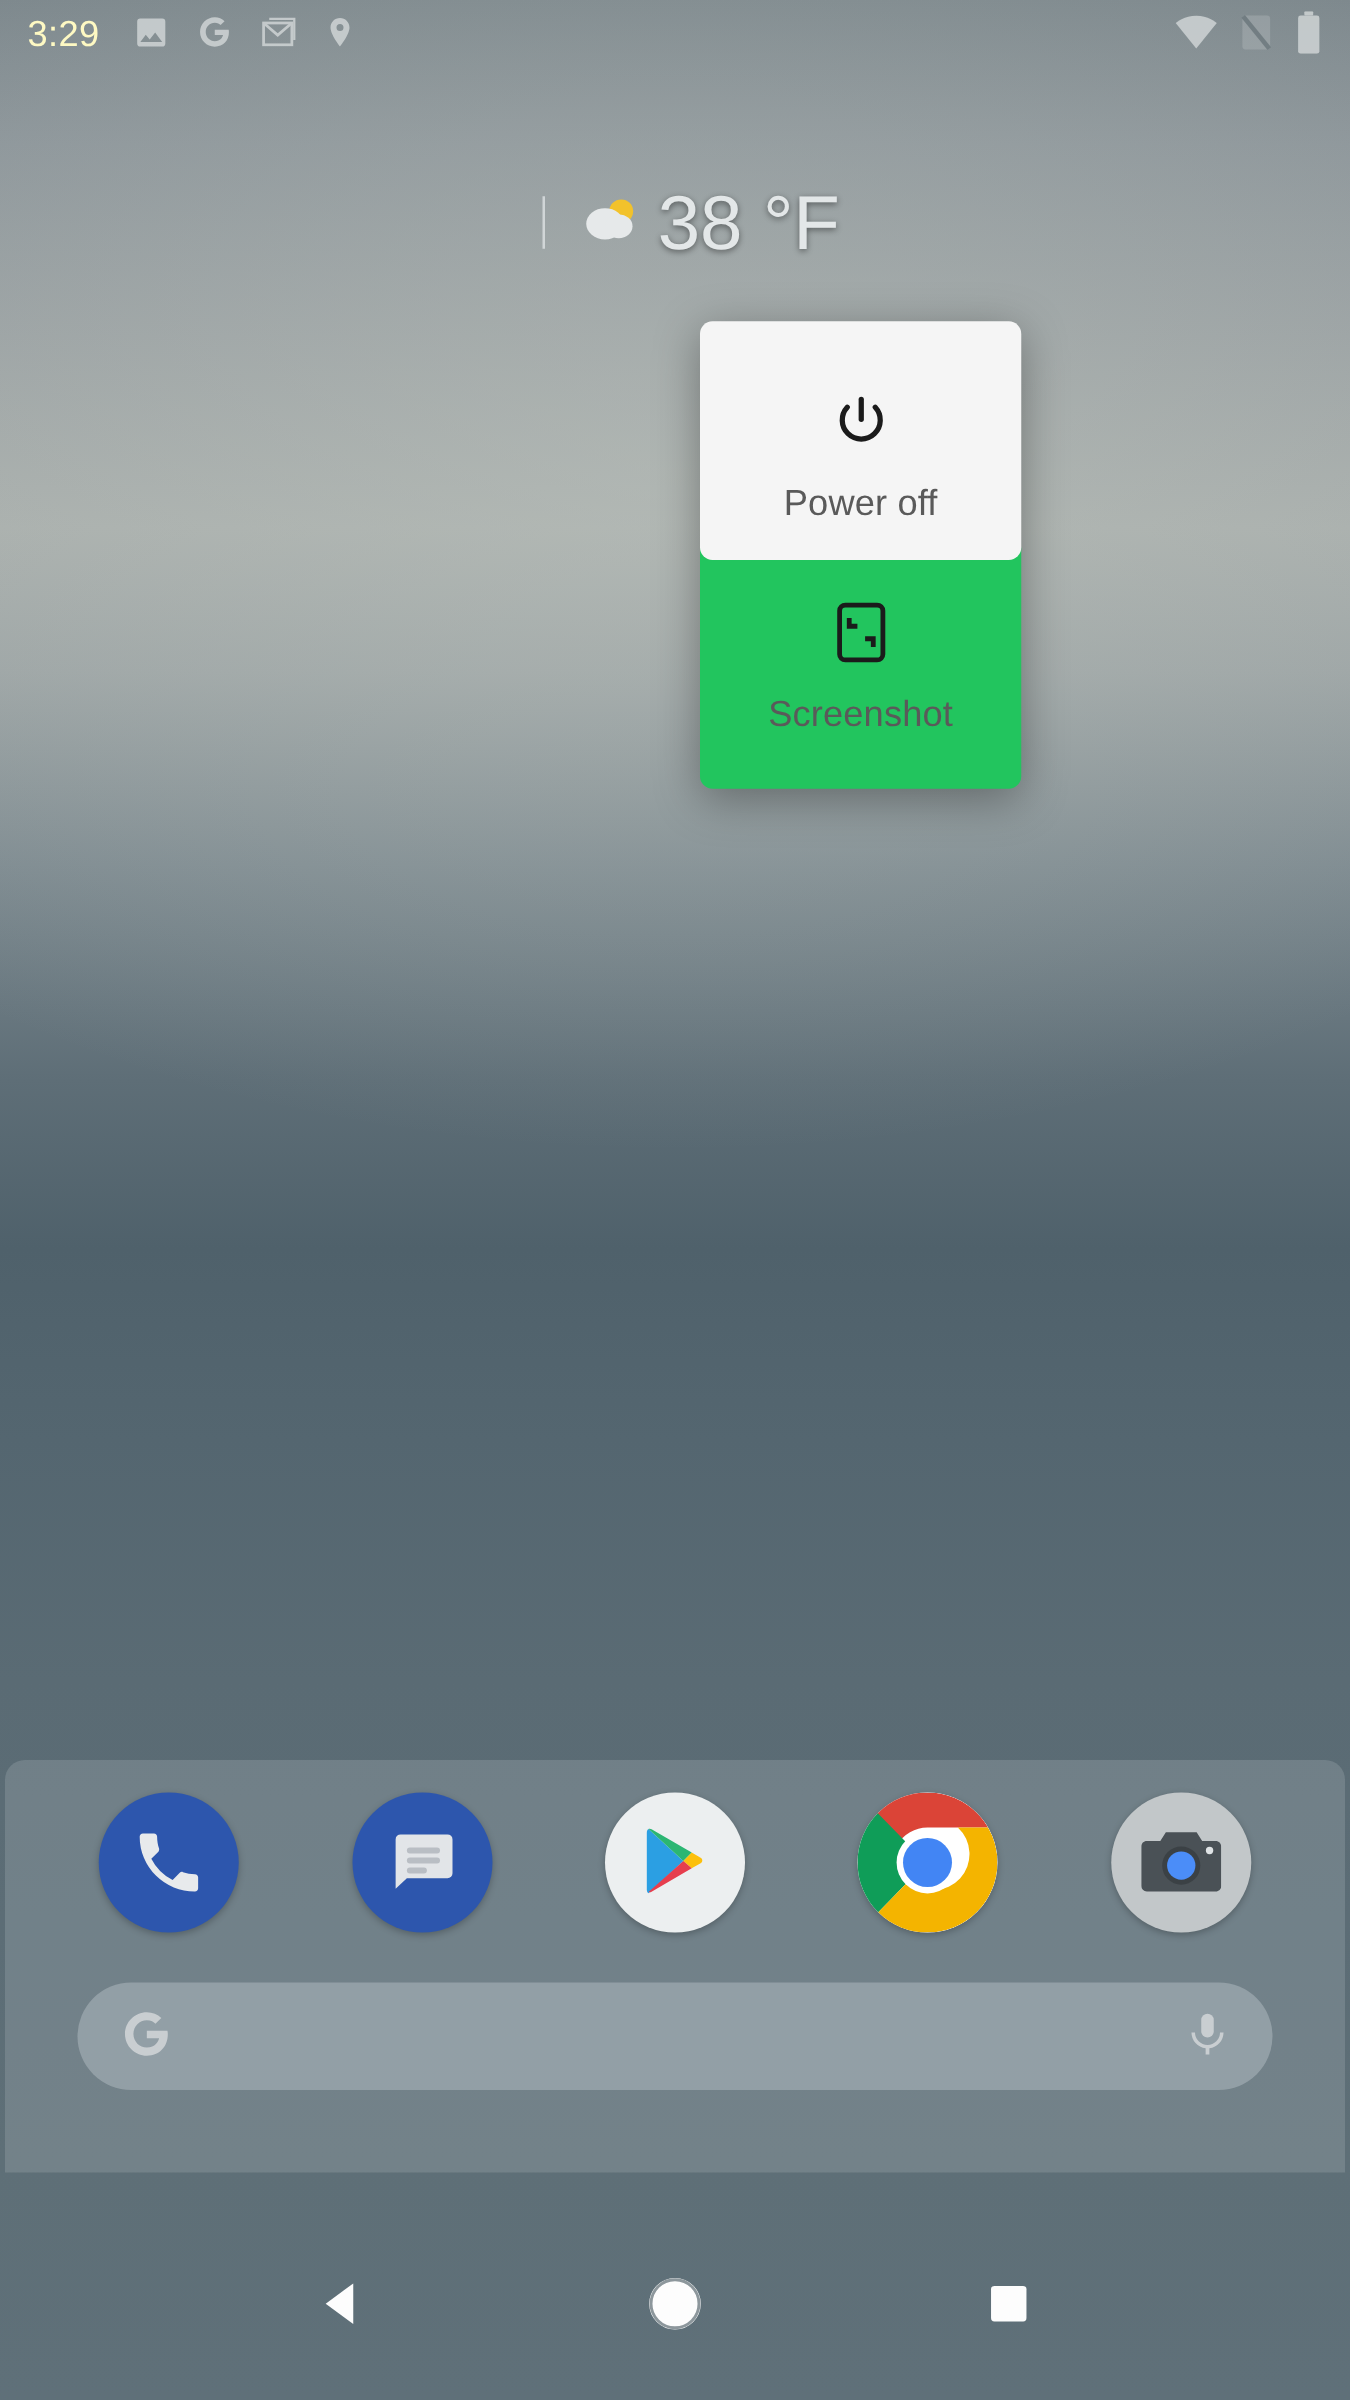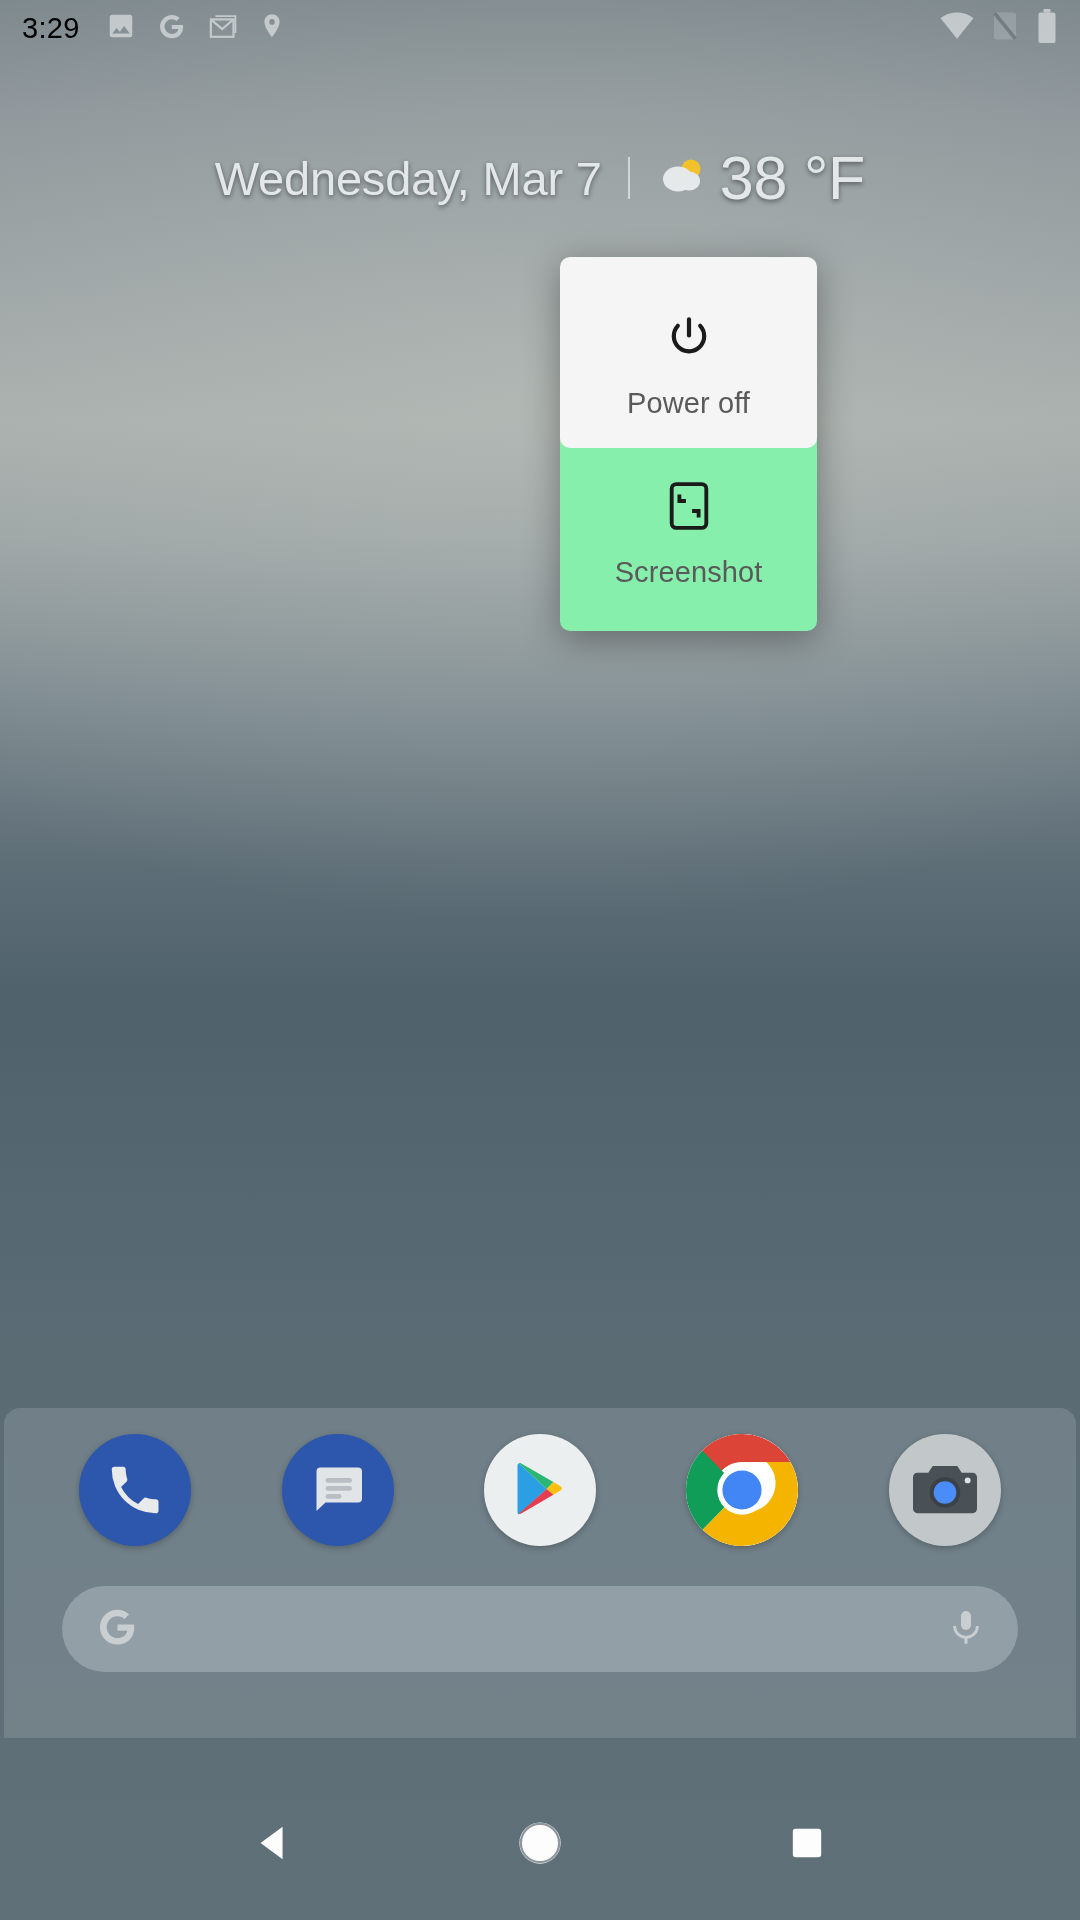--- a/index.html
+++ b/index.html
@@ -36,21 +36,21 @@
   }
 
   
   #statusbar {
     position:absolute; top:0; left:0; right:0; height:56px;
     display:flex; align-items:center;
     padding:0 22px;
     color:#d8dcdd;
     z-index:20;
   }
-  #status-time { font-size:29px; letter-spacing:.3px; color:#000000; }
+  #status-time { font-size:29px; letter-spacing:.3px; color:#fef9c3; }
   .status-left-icons { display:flex; align-items:center; gap:20px; margin-left:26px; }
   .status-right-icons { display:flex; align-items:center; gap:17px; margin-left:auto; }
   .sicon { display:block; opacity:.85; }
 
   
   #widget {
     position:absolute; top:143px; left:0; right:0;
     display:flex; align-items:center; justify-content:center;
     z-index:10;
     text-shadow:0 2px 5px rgba(0,0,0,.45);
@@ -72,21 +72,21 @@
     width:257px;
     z-index:40;
     filter:drop-shadow(0 8px 18px rgba(0,0,0,.34));
   }
   .pm-panel-top {
     background:#f5f5f5;
     border-radius:10px;
     padding:30px 0 18px;
   }
   .pm-panel-bottom {
-    background:#86efac;
+    background:#22c55e;
     border-radius:0 0 10px 10px;
     margin-top:-10px;
     padding-top:22px;
     padding-bottom:32px;
     position:relative;
     z-index:-1;
   }
   .pm-item {
     display:flex; flex-direction:column; align-items:center;
     padding:22px 0 10px;
@@ -205,21 +205,20 @@
     <span class="sicon">
       <svg width="22" height="34" viewBox="0 0 14 24" fill="#cfd4d5">
         <rect x="4.5" y="0" width="5" height="2.4" rx=".6"></rect>
         <rect x="1" y="2.4" width="12" height="21.6" rx="1.4"></rect>
       </svg>
     </span>
   </div>
 </div>
 
 <div id="widget">
-  <span id="widget-date">Wednesday, Mar 7</span>
   <span id="widget-sep"></span>
   <span id="widget-weather">
     <span>
       <svg width="52" height="44" viewBox="0 0 52 44">
         <circle cx="35" cy="15" r="9.5" fill="#f2c22b"></circle>
         <ellipse cx="22" cy="25" rx="15" ry="12.5" fill="#e6e9ea"></ellipse>
         <ellipse cx="33" cy="27" rx="11" ry="9.5" fill="#e6e9ea"></ellipse>
       </svg>
     </span>
     <span id="widget-temp">38 °F</span>

